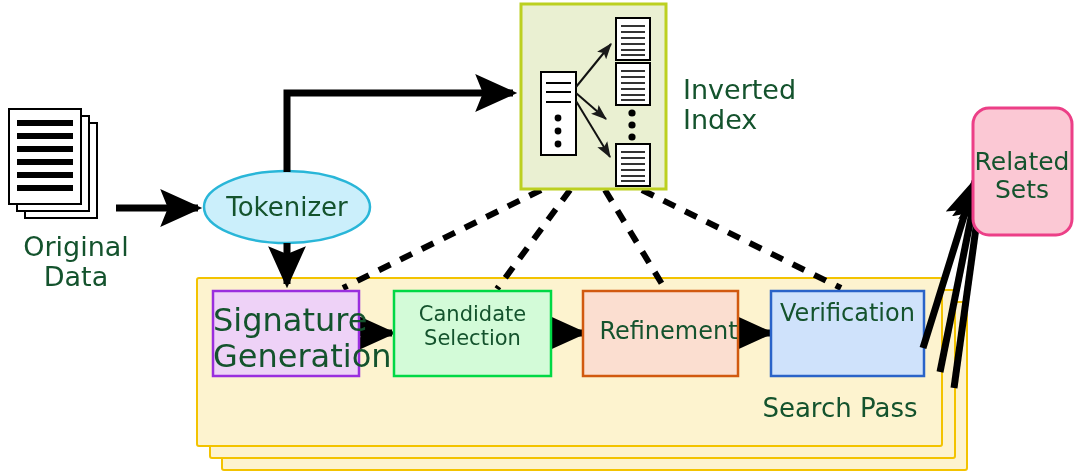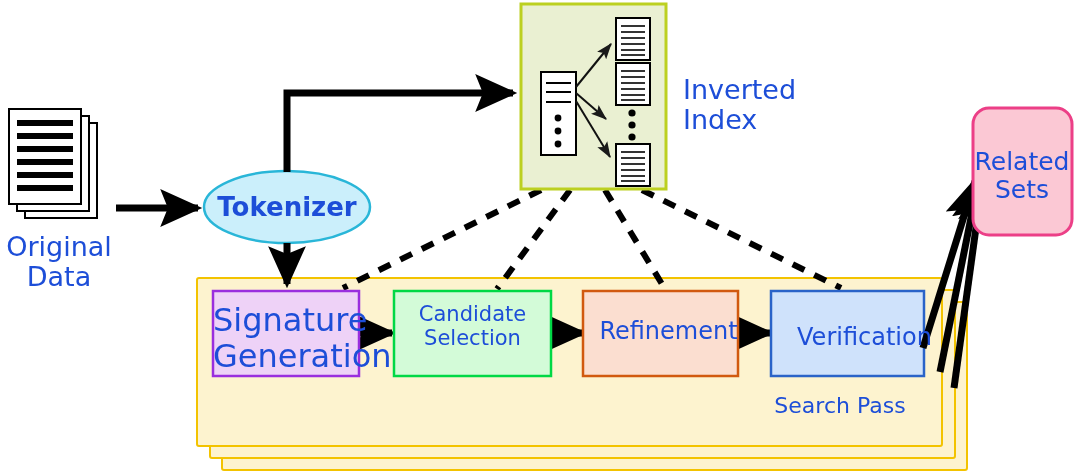--- a/index.html
+++ b/index.html
@@ -6,21 +6,21 @@
   #root{
     position:relative;
     width:1076px;height:476px;
     background:#ffffff;
     font-family:"DejaVu Sans","Liberation Sans",sans-serif;
     overflow:hidden;
   }
   #svg-layer{position:absolute;left:0;top:0;width:1076px;height:476px;}
   .lbl{
     position:absolute;
-    color:#1d4ed8;
+    color:#14532d;
     text-align:center;
     line-height:1.12;
     white-space:pre-line;
     pointer-events:none;
   }
 </style>
 </head>
 <body>
 
 <div id="root">
@@ -133,36 +133,36 @@
 
     <g stroke="#000000" stroke-width="7" fill="none" marker-end="url(#ah-thick)" stroke-linecap="butt">
       <path d="M923,348 L975,181"></path>
       <path d="M940,372 L978,183"></path>
       <path d="M954,388 L982,184"></path>
     </g>
 
     <rect x="973" y="108" width="99" height="127" rx="16" ry="16" fill="#fbc8d4" stroke="#ec3f87" stroke-width="3"></rect>
   </svg>
 
-  <div class="lbl" style="left:0px;top:232px;width:118px;font-size:27px;">Original
+  <div class="lbl" style="left:0px;top:232px;width:118px;font-size:27px;padding-left:17px;">Original
 Data</div>
 
-  <div class="lbl" style="left:204px;top:193px;width:166px;font-size:26px;font-weight:bold;">Tokenizer</div>
+  <div class="lbl" style="left:204px;top:193px;width:166px;font-size:26px;">Tokenizer</div>
 
   <div class="lbl" style="left:683px;top:75px;width:200px;font-size:27px;text-align:left;">Inverted
 Index</div>
 
   <div class="lbl" style="left:213px;top:303px;width:146px;font-size:32px;">Signature
 Generation</div>
 
   <div class="lbl" style="left:394px;top:303px;width:157px;font-size:21px;">Candidate
 Selection</div>
 
   <div class="lbl" style="left:583px;top:318px;width:171px;font-size:24px;">Refinement</div>
 
-  <div class="lbl" style="left:771px;top:324px;width:153px;font-size:24px;padding-left:17px;">Verification</div>
+  <div class="lbl" style="left:771px;top:300px;width:153px;font-size:24px;">Verification</div>
 
-  <div class="lbl" style="left:745px;top:394px;width:190px;font-size:22px;">Search Pass</div>
+  <div class="lbl" style="left:745px;top:394px;width:190px;font-size:26px;">Search Pass</div>
 
   <div class="lbl" style="left:966px;top:148px;width:112px;font-size:25px;">Related
 Sets</div>
 
 </div>
 
 </body></html>

